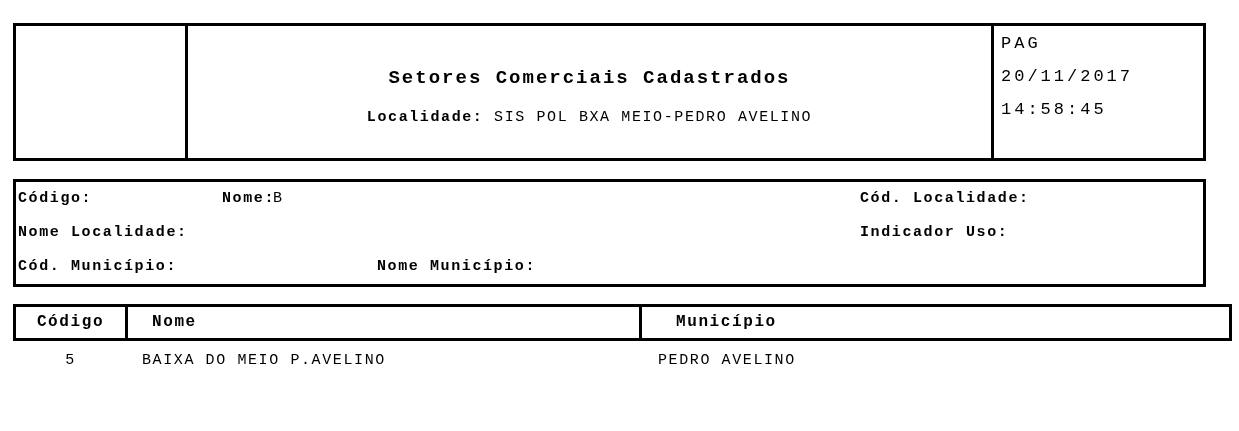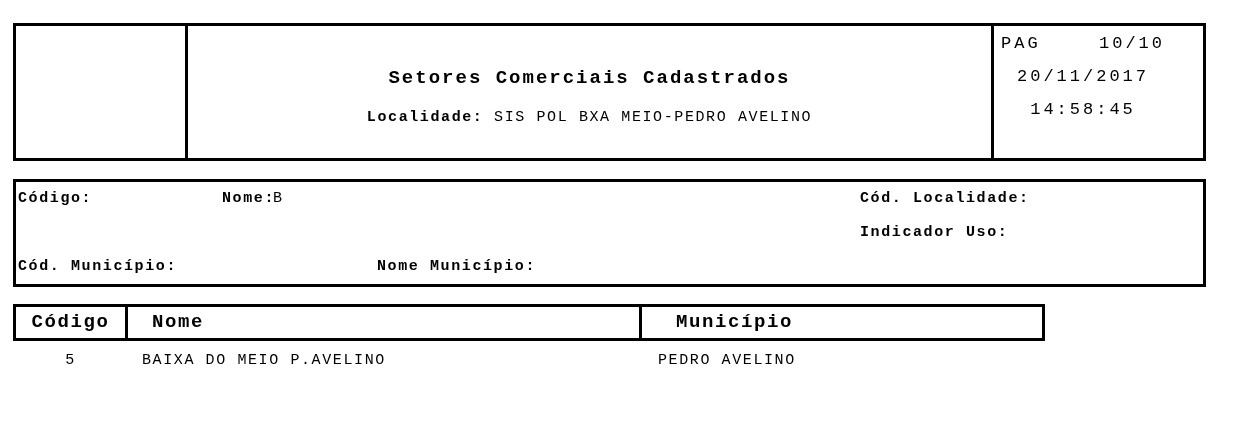--- a/index.html
+++ b/index.html
@@ -48,44 +48,44 @@
   .locality-line .lbl { font-weight: bold; }
   .pag-cell {
     width: 212px;
     border-left: 3px solid #000;
     padding: 1px 38px 0 7px;
     font-size: 17px;
     letter-spacing: 3px;
     line-height: 33px;
   }
   .pag-line1 { display: flex; justify-content: space-between; white-space: nowrap; }
-  .pag-line2, .pag-line3 { text-align: center; white-space: nowrap; }
+  .pag-line2, .pag-line3 { text-align: left; white-space: nowrap; }
 
   
   .filter-box {
     position: absolute;
     left: 13px; top: 179px;
     width: 1193px; height: 108px;
     border: 3px solid #000;
     font-size: 15px;
     letter-spacing: 1.6px;
   }
   .frow { position: relative; height: 34px; line-height: 34px; }
   .frow span { position: absolute; white-space: nowrap; }
   .flabel { font-weight: bold; }
   .fvalue { font-weight: normal; }
 
   
   .table-header {
     position: absolute;
     left: 13px; top: 304px;
-    width: 1032px; height: 37px;
+    width: 1219px; height: 37px;
     border: 3px solid #000;
     display: flex;
-    font-size: 19px;
+    font-size: 16px;
     font-weight: bold;
     letter-spacing: 1.6px;
     line-height: 31px;
   }
   .th-codigo { width: 112px; border-right: 3px solid #000; text-align: center; }
   .th-nome   { width: 514px; border-right: 3px solid #000; padding-left: 24px; }
   .th-municipio { flex: 1; padding-left: 10px; margin-left: 24px; }
 
   .table-row {
     position: absolute;
@@ -113,35 +113,35 @@
       <div class="report-title">Setores Comerciais Cadastrados</div>
       <div class="locality-line">
         <span class="lbl">Localidade:</span>
         <span class="val">SIS POL BXA MEIO-PEDRO AVELINO</span>
       </div>
     </div>
 
     <div class="pag-cell">
       <div class="pag-line1">
         <span>PAG</span>
-        <span>10/10</span>
       </div>
       <div class="pag-line2">20/11/2017</div>
       <div class="pag-line3">14:58:45</div>
     </div>
   </div>
 
   <div class="filter-box">
     <div class="frow">
       <span class="flabel" style="left:2px">Código:</span>
       <span class="flabel" style="left:206px">Nome:</span>
       <span class="fvalue" style="left:257px">B</span>
       <span class="flabel" style="left:844px">Cód. Localidade:</span>
     </div>
     <div class="frow">
+      <span class="flabel" style="left:2px">Nome Localidade:</span>
       <span class="flabel" style="left:844px">Indicador Uso:</span>
     </div>
     <div class="frow">
       <span class="flabel" style="left:2px">Cód. Município:</span>
       <span class="flabel" style="left:361px">Nome Município:</span>
     </div>
   </div>
 
   <div class="table-header">
     <div class="th-codigo">Código</div>

